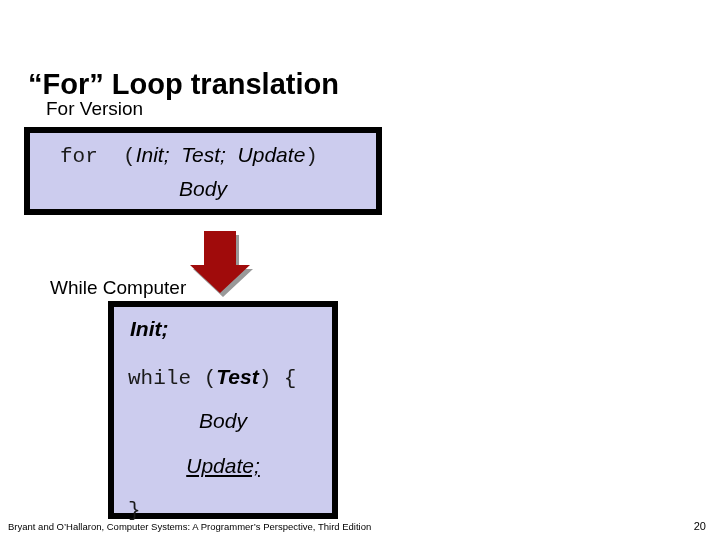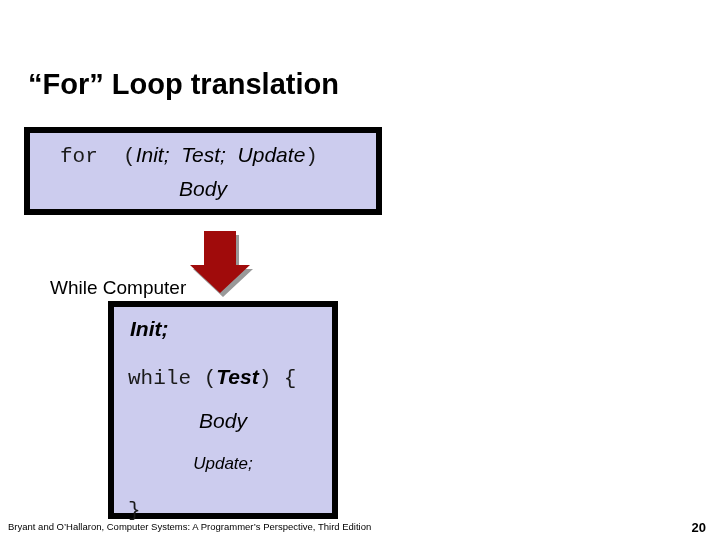--- a/index.html
+++ b/index.html
@@ -121,21 +121,22 @@
     top: 102px;
     width: 218px;
     text-align: center;
     font-size: 21px;
   }
   #while-line-update {
     left: 0;
     top: 147px;
     width: 218px;
     text-align: center;
-    font-size: 17px;
+    font-size: 21px;
+    text-decoration: underline;
   }
   #while-line-close {
     left: 14px;
     top: 190px;
     font-size: 21px;
   }
 
   
   #arrow {
     position: absolute;
@@ -152,32 +153,32 @@
     left: 8px;
     top: 521px;
     font-size: 9.5px;
     color: #000000;
     white-space: nowrap;
   }
   #page-number {
     position: absolute;
     right: 14px;
     top: 520px;
-    font-size: 13px;
-    color: #000000;
-    font-weight: bold;
+    font-size: 11px;
+    color: #000000;
   }
 </style>
 </head>
 <body>
 
 <div id="slide">
 
   <div id="slide-title">“For” Loop translation</div>
 
+  <div class="section-label" id="for-version-label">For Version</div>
 
   <div class="code-box" id="for-box">
     <div class="code-line" id="for-line-1">
       <span class="mono">for</span><span class="mono">&nbsp;&nbsp;</span><span class="mono">(</span><span class="ital-plain">Init;</span><span class="ital-plain">&nbsp; </span><span class="ital-plain">Test;</span><span class="ital-plain">&nbsp; </span><span class="ital-plain">Update</span><span class="mono">)</span>
     </div>
     <div class="code-line" id="for-line-2">
       <span class="ital-plain">Body</span>
     </div>
   </div>
 

